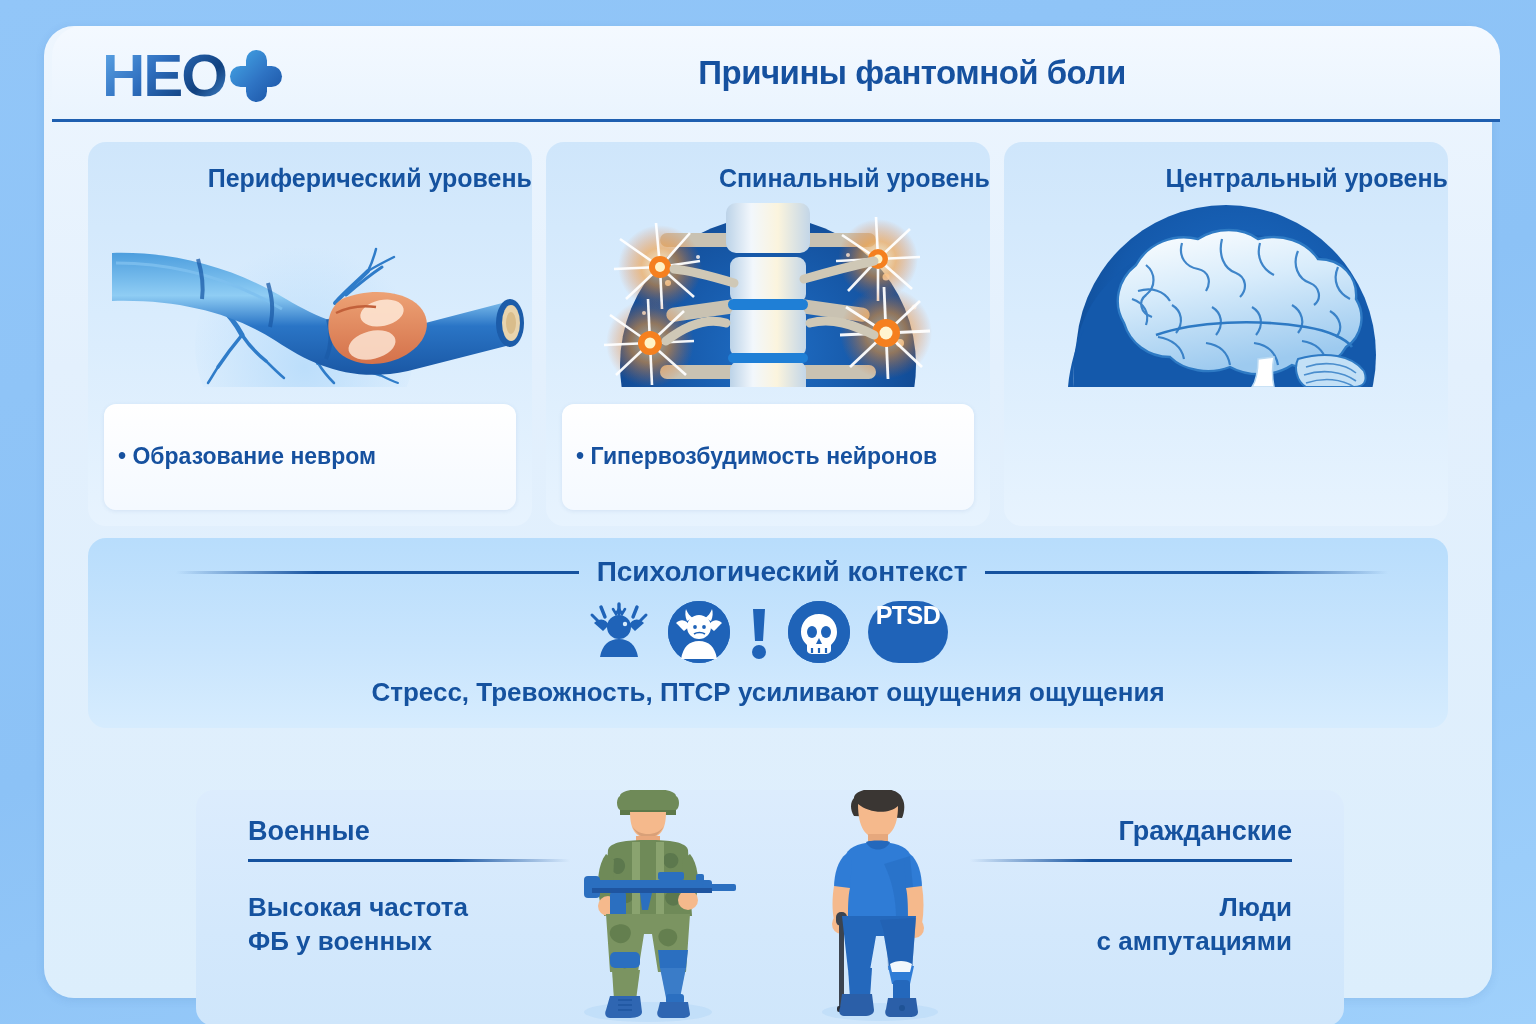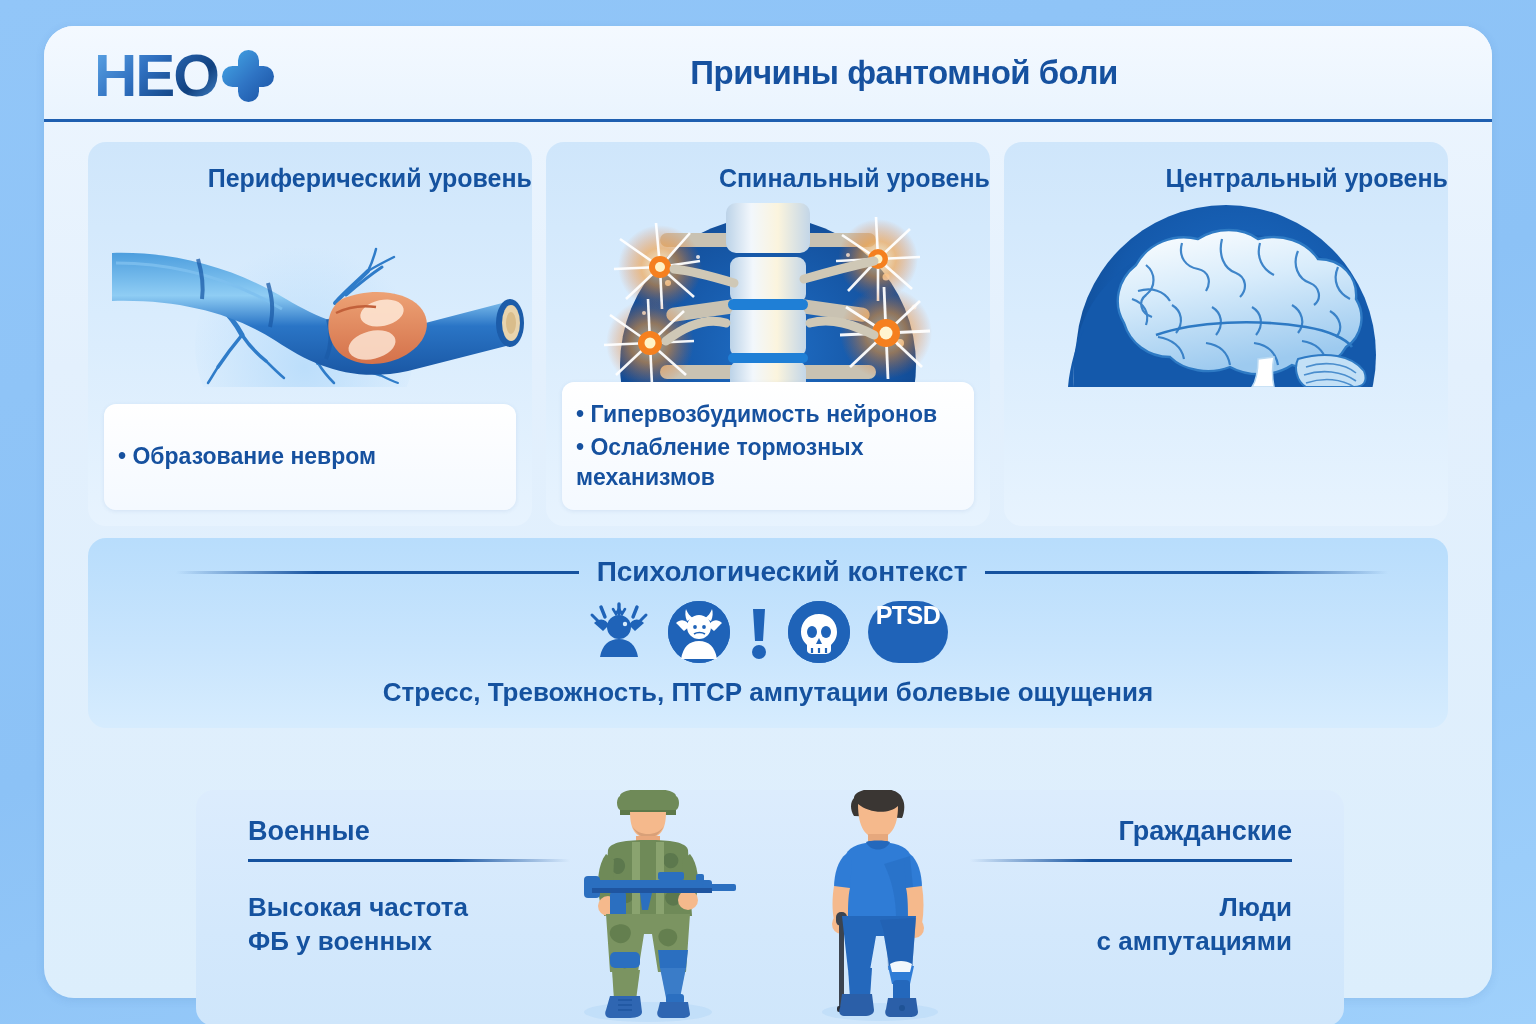--- a/index.html
+++ b/index.html
@@ -20,21 +20,21 @@
     position: absolute;
     left: 44px; top: 26px;
     width: 1448px; height: 972px;
     background: linear-gradient(180deg,#eef6fe 0%, #e3f0fd 35%, #dceefc 100%);
     border-radius: 30px;
     box-shadow: 0 2px 10px rgba(40,90,160,.12);
   }
 
   
   .header {
-    position: absolute; left: 0; top: 0;
+    position: absolute; left: 8px; top: 0;
     width: 1448px; height: 96px;
     border-bottom: 3px solid #1f5fb0;
     background: linear-gradient(180deg,#f4f9ff 0%,#eaf4fe 100%);
     border-radius: 30px 30px 0 0;
   }
   .logo {
     position: absolute; left: 50px; top: 22px;
     height: 56px;
     display: flex; align-items: center;
   }
@@ -335,24 +335,20 @@
               <path d="M186 88 C166 82 146 76 126 74"></path>
               <path d="M256 84 C284 76 308 70 326 66"></path>
             </g>
           </svg>
         </div>
         <div class="card-box">
           <div class="bullet">
             <span class="dot">•</span>
             <span>Гипервозбудимость нейронов</span>
           </div>
-          <div class="bullet">
-            <span class="dot">•</span>
-            <span>Ослабление тормозных механизмов</span>
-          </div>
         </div>
       </div>
 
       <div class="card">
         <div class="card-title">Центральный уровень</div>
         <div class="card-art">
           <svg viewBox="0 0 440 192" width="100%" height="192">
             <defs>
               <radialGradient id="bc" cx="55%" cy="40%" r="62%">
                 <stop offset="0%" stop-color="#1f6fc8"></stop>
@@ -466,21 +462,21 @@
             <path d="M31 37 l-3 6 l6 0 Z" fill="#1f63b8"></path>
             <path d="M24 47 L24 52 M31 47 L31 52 M38 47 L38 52" stroke="#1f63b8" stroke-width="2.2"></path>
           </svg>
         </div>
 
         <div class="pico solid" style="width:80px;border-radius:31px;display:flex;justify-content:center;">
           <span style="color:#fff;font-weight:700;font-size:25px;letter-spacing:-0.5px;">PTSD</span>
         </div>
       </div>
 
-      <div class="psy-caption">Стресс, Тревожность, ПТСР ампутации болевые ощущения</div>
+      <div class="psy-caption">Стресс, Тревожность, ПТСР усиливают ощущения ощущения</div>
     </div>
 
     <div class="bottom">
 
       <div class="bgroup left">
         <div class="inner-txt">
           <div class="b-title">Военные</div>
           <div class="b-rule"></div>
           <div class="b-body">
             <div>Высокая частота</div>

